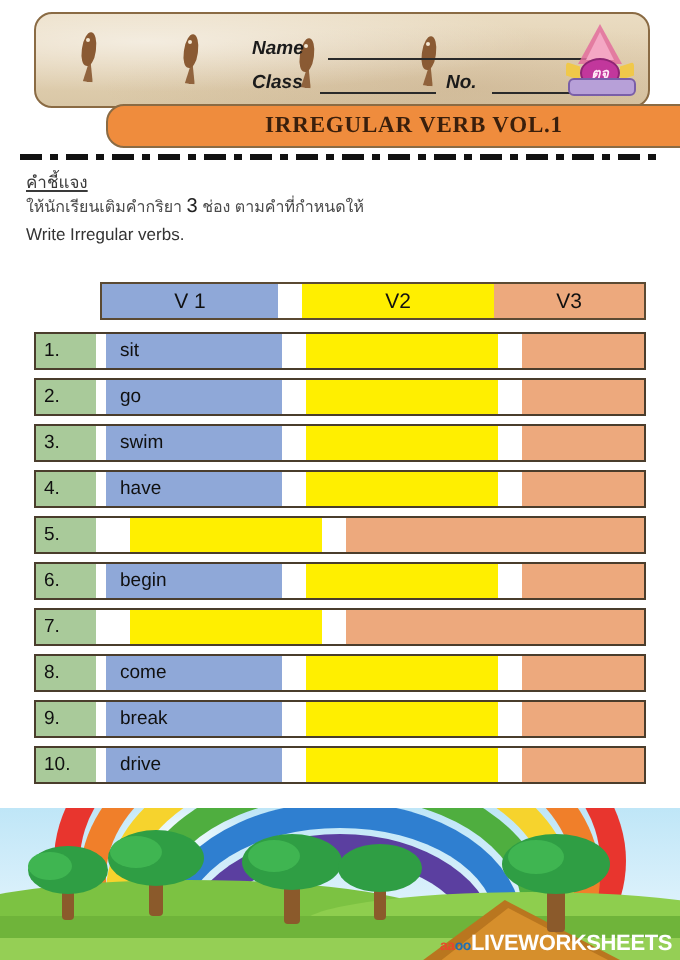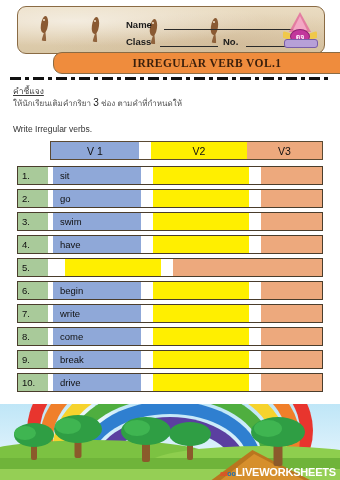--- a/index.html
+++ b/index.html
@@ -13,20 +13,21 @@
 
   
   .header-card{
     position:absolute;left:17px;top:6px;width:306px;height:46px;
     border:1.5px solid #8a6b44;border-radius:9px;
     background:
       radial-gradient(ellipse at 18% 30%, rgba(255,255,255,.55), rgba(255,255,255,0) 55%),
       radial-gradient(ellipse at 70% 80%, rgba(160,120,80,.18), rgba(255,255,255,0) 60%),
       linear-gradient(180deg,#eadcc2 0%,#e3d2b4 48%,#d9c7a6 100%);
     overflow:hidden;
+    font-style:italic;
   }
   .fish{position:absolute;width:9px;height:26px;}
   .fish .body{
     position:absolute;left:1px;top:0;width:7px;height:17px;
     background:#8a5a33;border-radius:50% 50% 45% 45%;
     transform:rotate(8deg);
   }
   .fish .tail{
     position:absolute;left:2px;top:13px;width:5px;height:12px;
     background:#8a5a33;
@@ -99,21 +100,21 @@
   
   .instr-head{
     position:absolute;left:13px;top:84px;font-size:8.5px;color:#3a3a3a;
     text-decoration:underline;
   }
   .instr-thai{
     position:absolute;left:13px;top:97px;font-size:8px;color:#4a4a4a;white-space:nowrap;
   }
   .instr-thai b{font-size:10px;font-weight:normal;color:#222;}
   .instr-en{
-    position:absolute;left:13px;top:112px;font-size:8.5px;color:#333;margin-top:12px;
+    position:absolute;left:13px;top:112px;font-size:8.5px;color:#333;
   }
 
   
   .thead{
     position:absolute;left:50px;top:141px;width:273px;height:19px;
     border:1.6px solid #5b4a33;display:flex;background:#fff;box-sizing:border-box;
   }
   .th{display:flex;align-items:center;justify-content:center;
       font-size:10.5px;font-weight:normal;color:#101010;height:100%;box-sizing:border-box;}
   .th-v1{width:88px;background:#8fa8d8;}
@@ -288,21 +289,20 @@
         <div class="c-gap-a"></div>
         <div class="c-v1">begin</div>
         <div class="c-gap-b"></div>
         <div class="c-v2"></div>
         <div class="c-gap-c"></div>
         <div class="c-v3"></div>
       </div>
       <div class="row" style="top: 304px;">
         <div class="c-num">7.</div>
         <div class="c-gap-a"></div>
-        <div class="c-v1">write</div>
         <div class="c-gap-b"></div>
         <div class="c-v2"></div>
         <div class="c-gap-c"></div>
         <div class="c-v3"></div>
       </div>
       <div class="row" style="top: 327px;">
         <div class="c-num">8.</div>
         <div class="c-gap-a"></div>
         <div class="c-v1">come</div>
         <div class="c-gap-b"></div>

